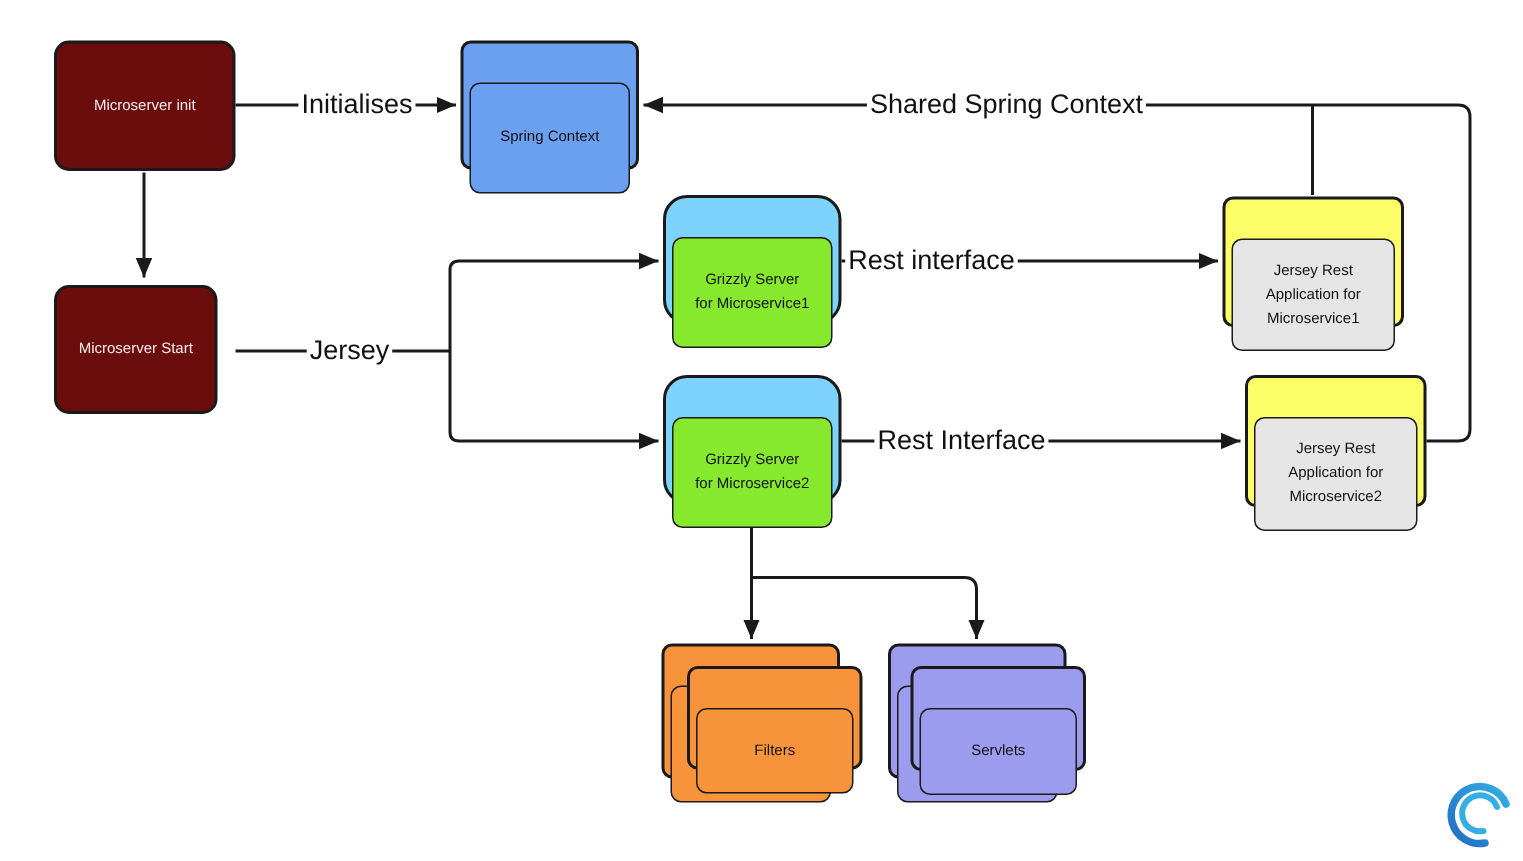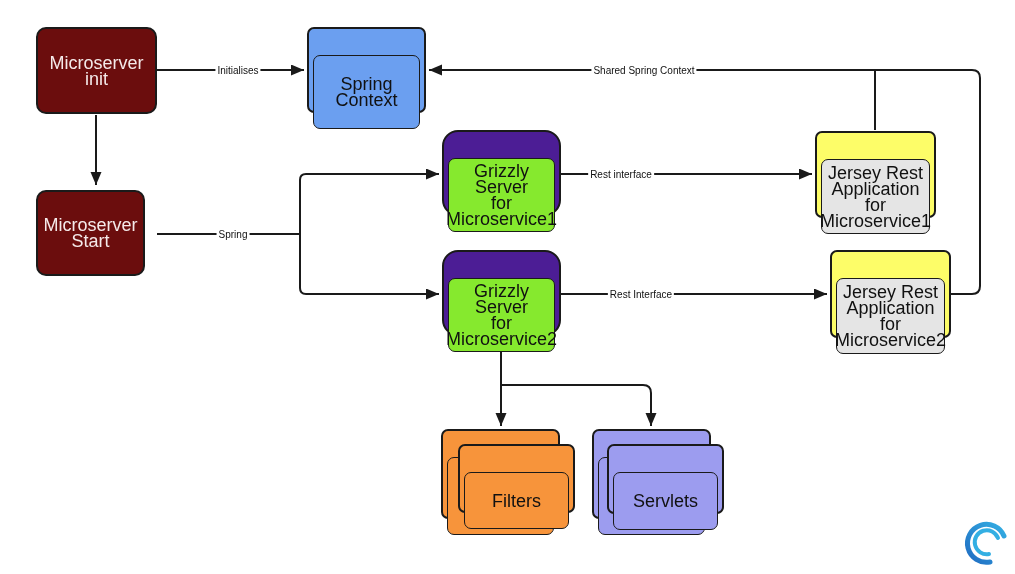--- a/index.html
+++ b/index.html
@@ -4,56 +4,56 @@
 <style>
   html,body { margin:0; padding:0; background:#ffffff; }
   .canvas {
     position:relative; width:1015px; height:574px; background:#ffffff;
     font-family:"Liberation Sans", sans-serif; overflow:hidden;
   }
   svg.edges { position:absolute; left:0; top:0; }
 
   
   .node { position:absolute; box-sizing:border-box; display:flex; align-items:center;
-          justify-content:center; text-align:center; font-size:18px; line-height:16px;
+          justify-content:center; text-align:center; font-size:10px; line-height:16px;
           color:#111; }
   .single { border:2.5px solid #1a1a1a; border-radius:10px; }
   .maroon { background:#6b0d0d; color:#f5eaea; }
   .dbl { border:2.5px solid #1a1a1a; border-radius:7px; padding:4px; }
   .dbl .inner { box-sizing:border-box; width:100%; height:100%;
                 border:1.5px solid #1a1a1a; border-radius:7px;
                 display:flex; flex-direction:column; align-items:center; justify-content:center;margin-top:44px; }
   .blue   { background:#6b9ff0; } .blue .inner   { background:#6b9ff0; }
-  .green  { background:#4c1d95;border-radius:16px; } .green .inner  { background:#86e92e; }
+  .green  { background:#7dd3fc;border-radius:16px; } .green .inner  { background:#86e92e; }
   .yellow { background:#fdfd68; } .yellow .inner { background:#e5e5e5; }
   .orange { background:#f7943b; } .orange .inner { background:#f7943b; }
   .purple { background:#9c9cef; } .purple .inner { background:#9c9cef; }
 
   #node-init     { left:36px;  top:27px;  width:121px; height:87px; }
   #node-spring   { left:307px; top:27px;  width:119px; height:86px; }
   #node-start    { left:36px;  top:190px; width:109px; height:86px; }
   #node-grizzly1 { left:442px; top:130px; width:119px; height:86px; }
   #node-grizzly2 { left:442px; top:250px; width:119px; height:86px; }
   #node-jersey1  { left:815px; top:131px; width:121px; height:87px; }
   #node-jersey2  { left:830px; top:250px; width:121px; height:88px; }
 
   #filters-back  { left:441px; top:429px; width:119px; height:90px; }
   #filters-front { left:458px; top:444px; width:117px; height:69px; }
   #servlets-back { left:592px; top:429px; width:119px; height:90px; }
   #servlets-front{ left:607px; top:444px; width:117px; height:70px; }
 
   
   .edge-label { position:absolute; transform:translate(-50%,-50%);
-                background:#ffffff; padding:0 2px; font-size:10px; color:#111;
+                background:#ffffff; padding:0 2px; font-size:18px; color:#111;
                 white-space:nowrap; }
   #lbl-initialises { left:238px; top:70px; }
   #lbl-creates     { left:233px; top:234px; }
   #lbl-rest1       { left:621px; top:174px; }
   #lbl-rest2       { left:641px; top:294px; }
-  #lbl-shared      { left:644px; top:70px; }
+  #lbl-shared      { left:671px; top:70px; }
 
   
   .watermark { position:absolute; right:6px; bottom:6px; display:flex;
                align-items:center; opacity:0.95; }
   .wm-text { margin-left:2px; display:flex; flex-direction:column; line-height:1.05; }
   .wm-cn  { font-size:15px; color:#5b87ab; letter-spacing:1px; }
   .wm-url { font-size:17px; font-weight:bold; color:#1a8ad6; }
 </style>
 </head>
 <body>
@@ -141,21 +141,21 @@
   <div id="servlets-back" class="node dbl purple">
     <div class="inner"></div>
   </div>
   <div id="servlets-front" class="node dbl purple">
     <div class="inner">
       <span>Servlets</span>
     </div>
   </div>
 
   <span id="lbl-initialises" class="edge-label">Initialises</span>
-  <span id="lbl-creates" class="edge-label">Spring</span>
+  <span id="lbl-creates" class="edge-label">Jersey</span>
   <span id="lbl-rest1" class="edge-label">Rest interface</span>
   <span id="lbl-rest2" class="edge-label">Rest Interface</span>
   <span id="lbl-shared" class="edge-label">Shared Spring Context</span>
 
   <div class="watermark">
     <svg width="46" height="50" viewBox="0 0 46 50">
       <defs>
         <linearGradient id="wmg" x1="0" y1="1" x2="1" y2="0">
           <stop offset="0" stop-color="#1565c0"></stop>
           <stop offset="1" stop-color="#29abe2"></stop>

